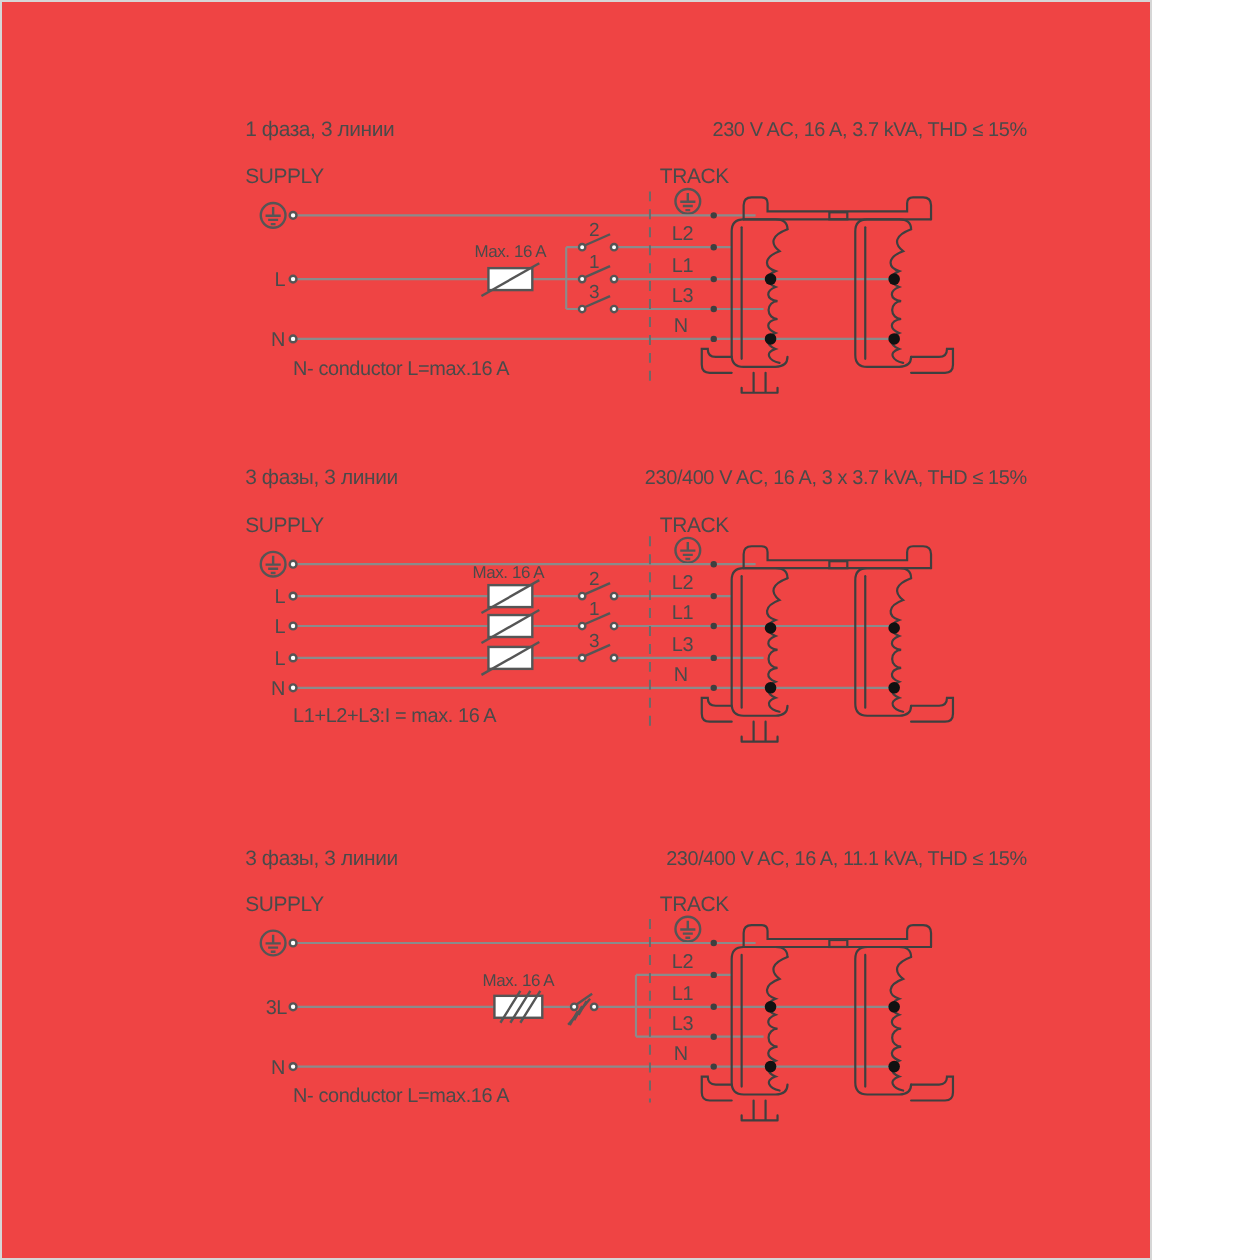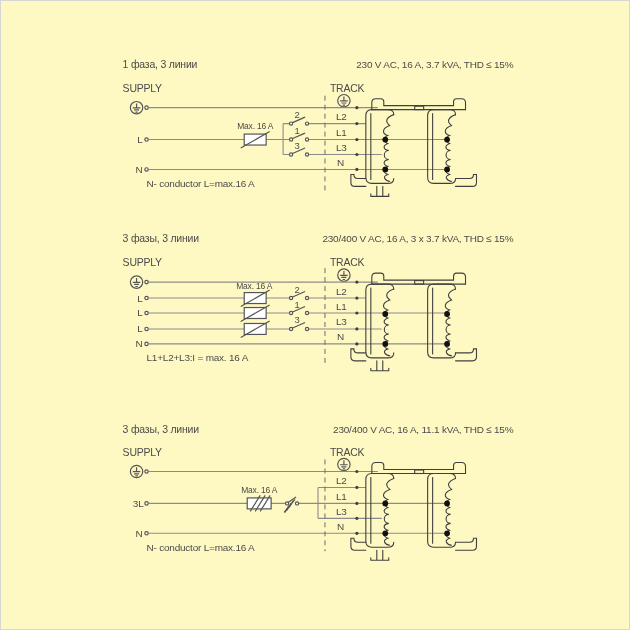--- a/index.html
+++ b/index.html
@@ -1,17 +1,17 @@
 <!DOCTYPE html>
 <html><head>
 <meta charset="utf-8">
 <style>
   html,body{margin:0;padding:0;background:#ffffff;}
   .canvas{
-    position:relative;width:630px;height:630px;background:#fef9c3;
+    position:relative;width:576px;height:630px;background:#ef4444;
     border:1px solid #d6d6d6;box-sizing:border-box;overflow:hidden;
     font-family:"Liberation Sans",sans-serif;
   }
   svg{display:block;}
   svg text{
     font-family:"Liberation Sans",sans-serif;
     fill:#4a4a4a;letter-spacing:-0.2px;
   }
   .t-title{font-size:10.5px;}
   .t-spec{font-size:10px;}

